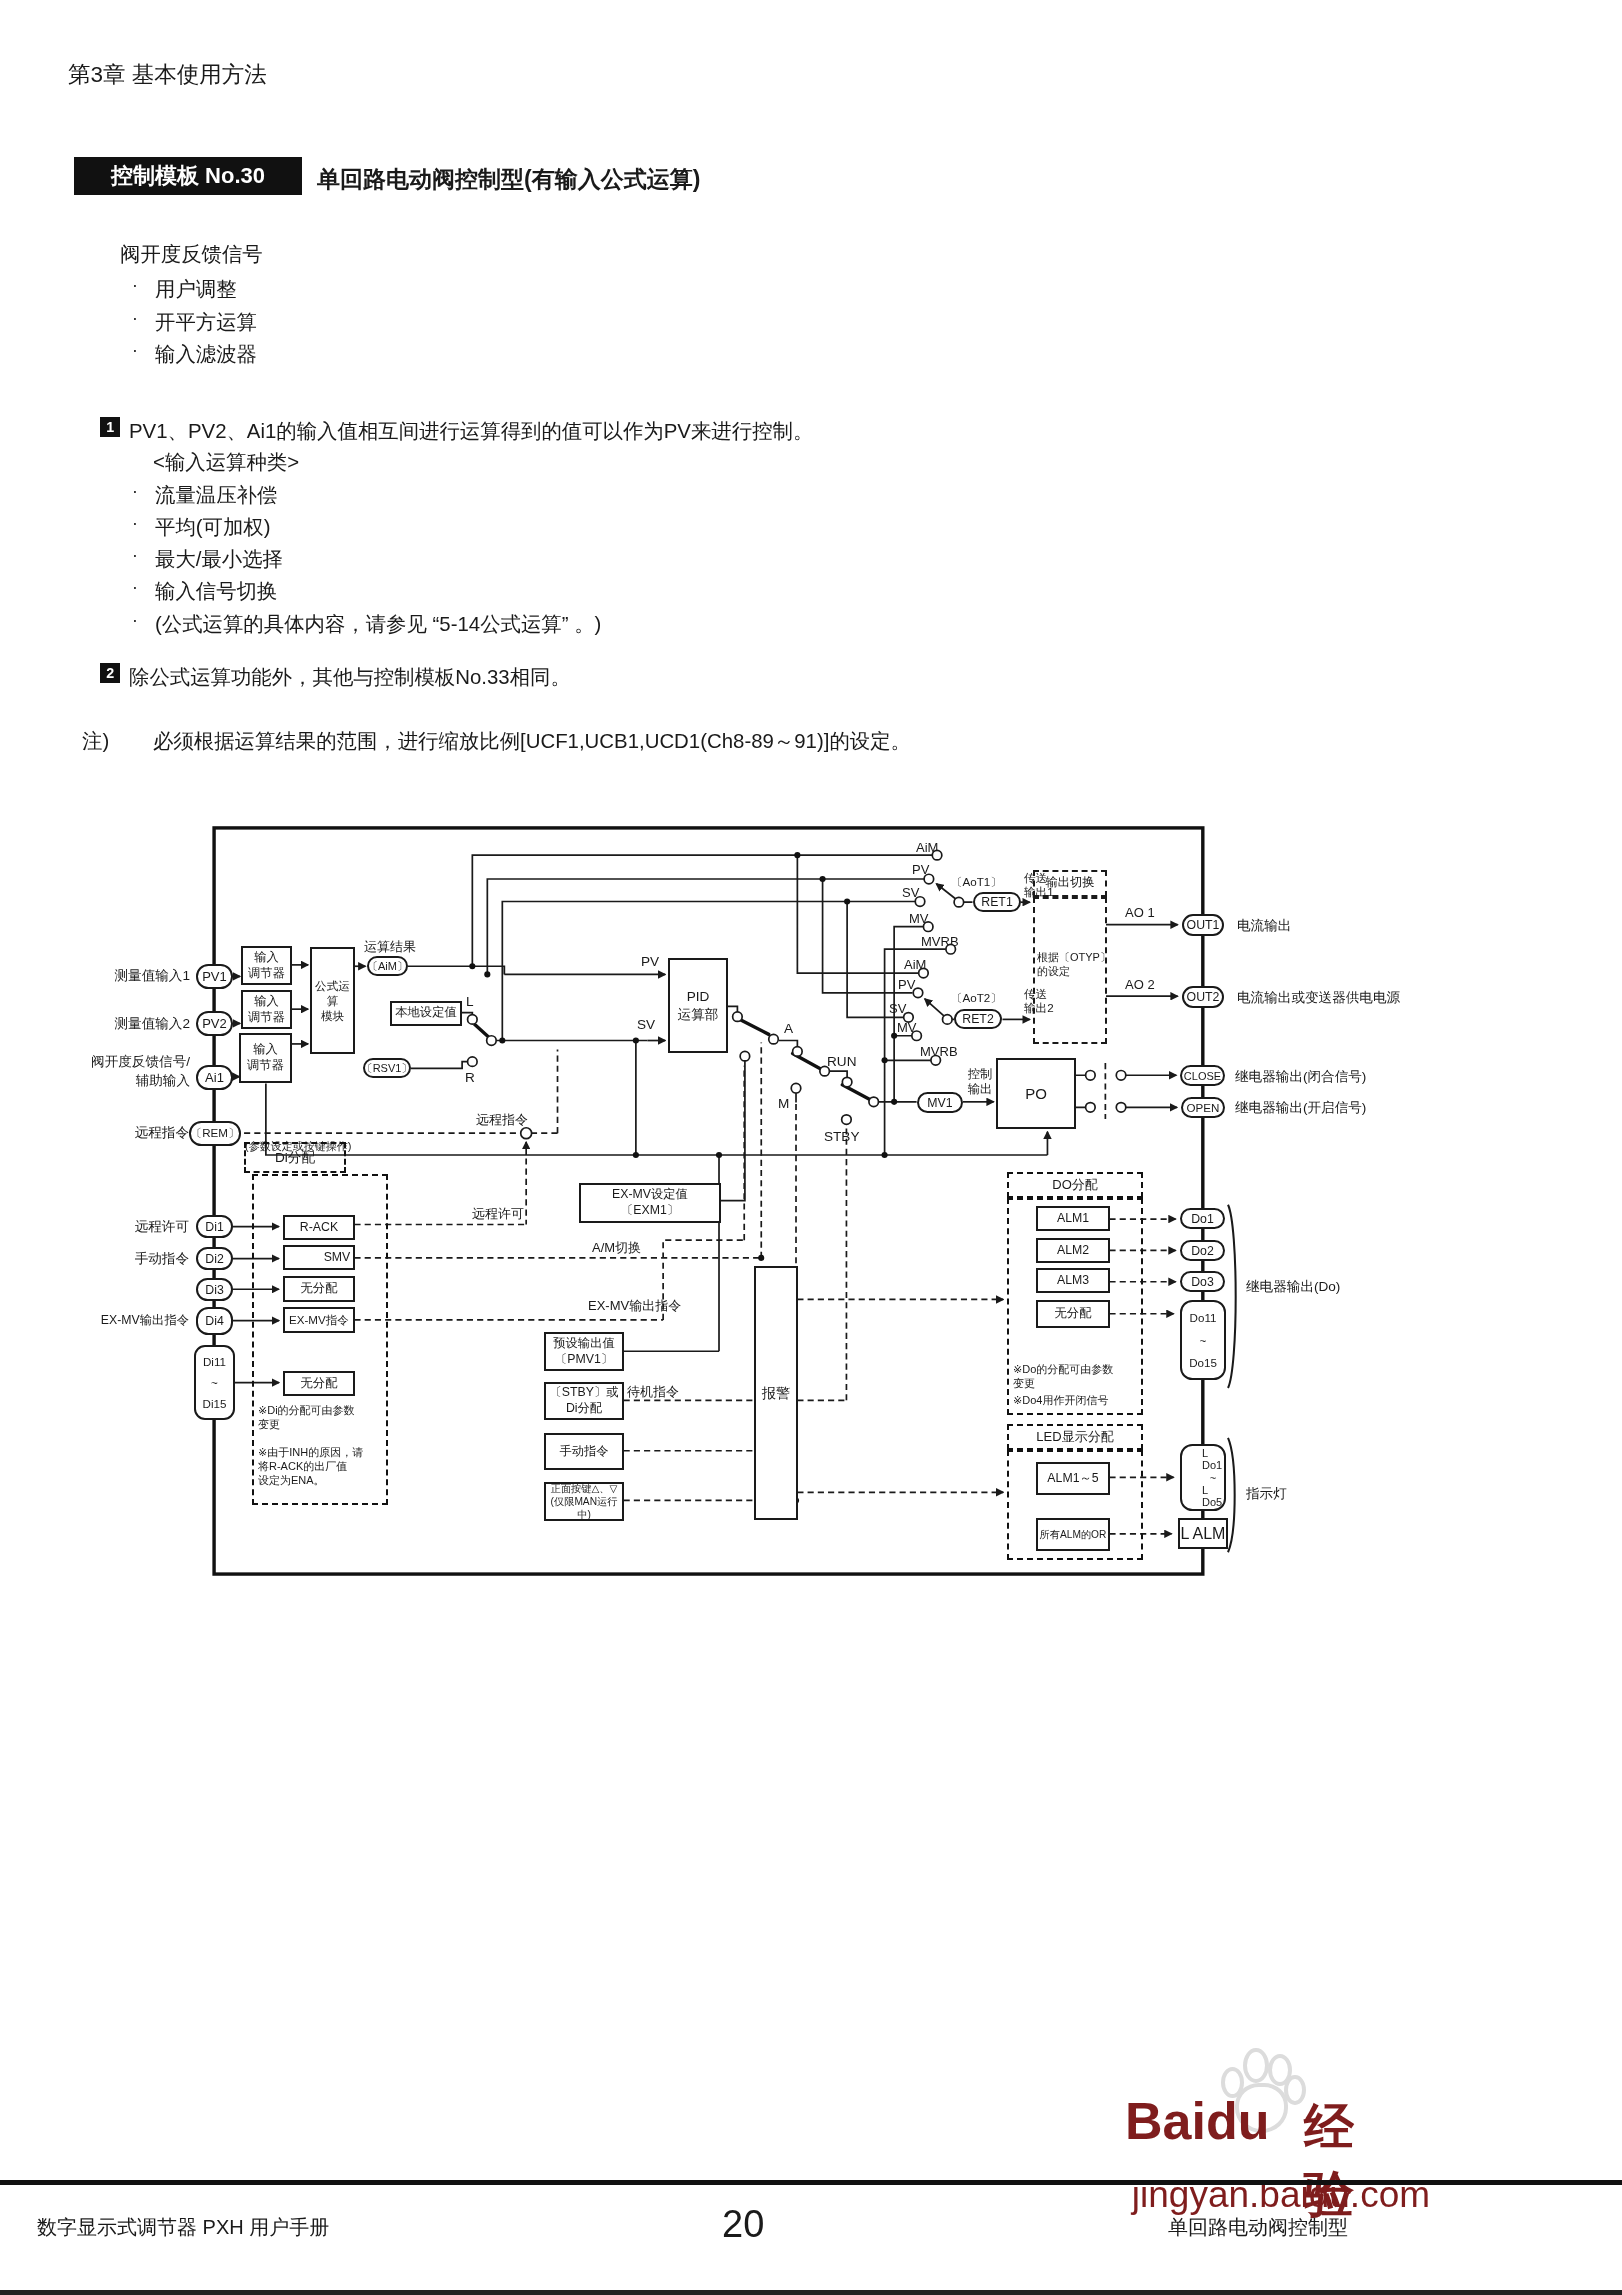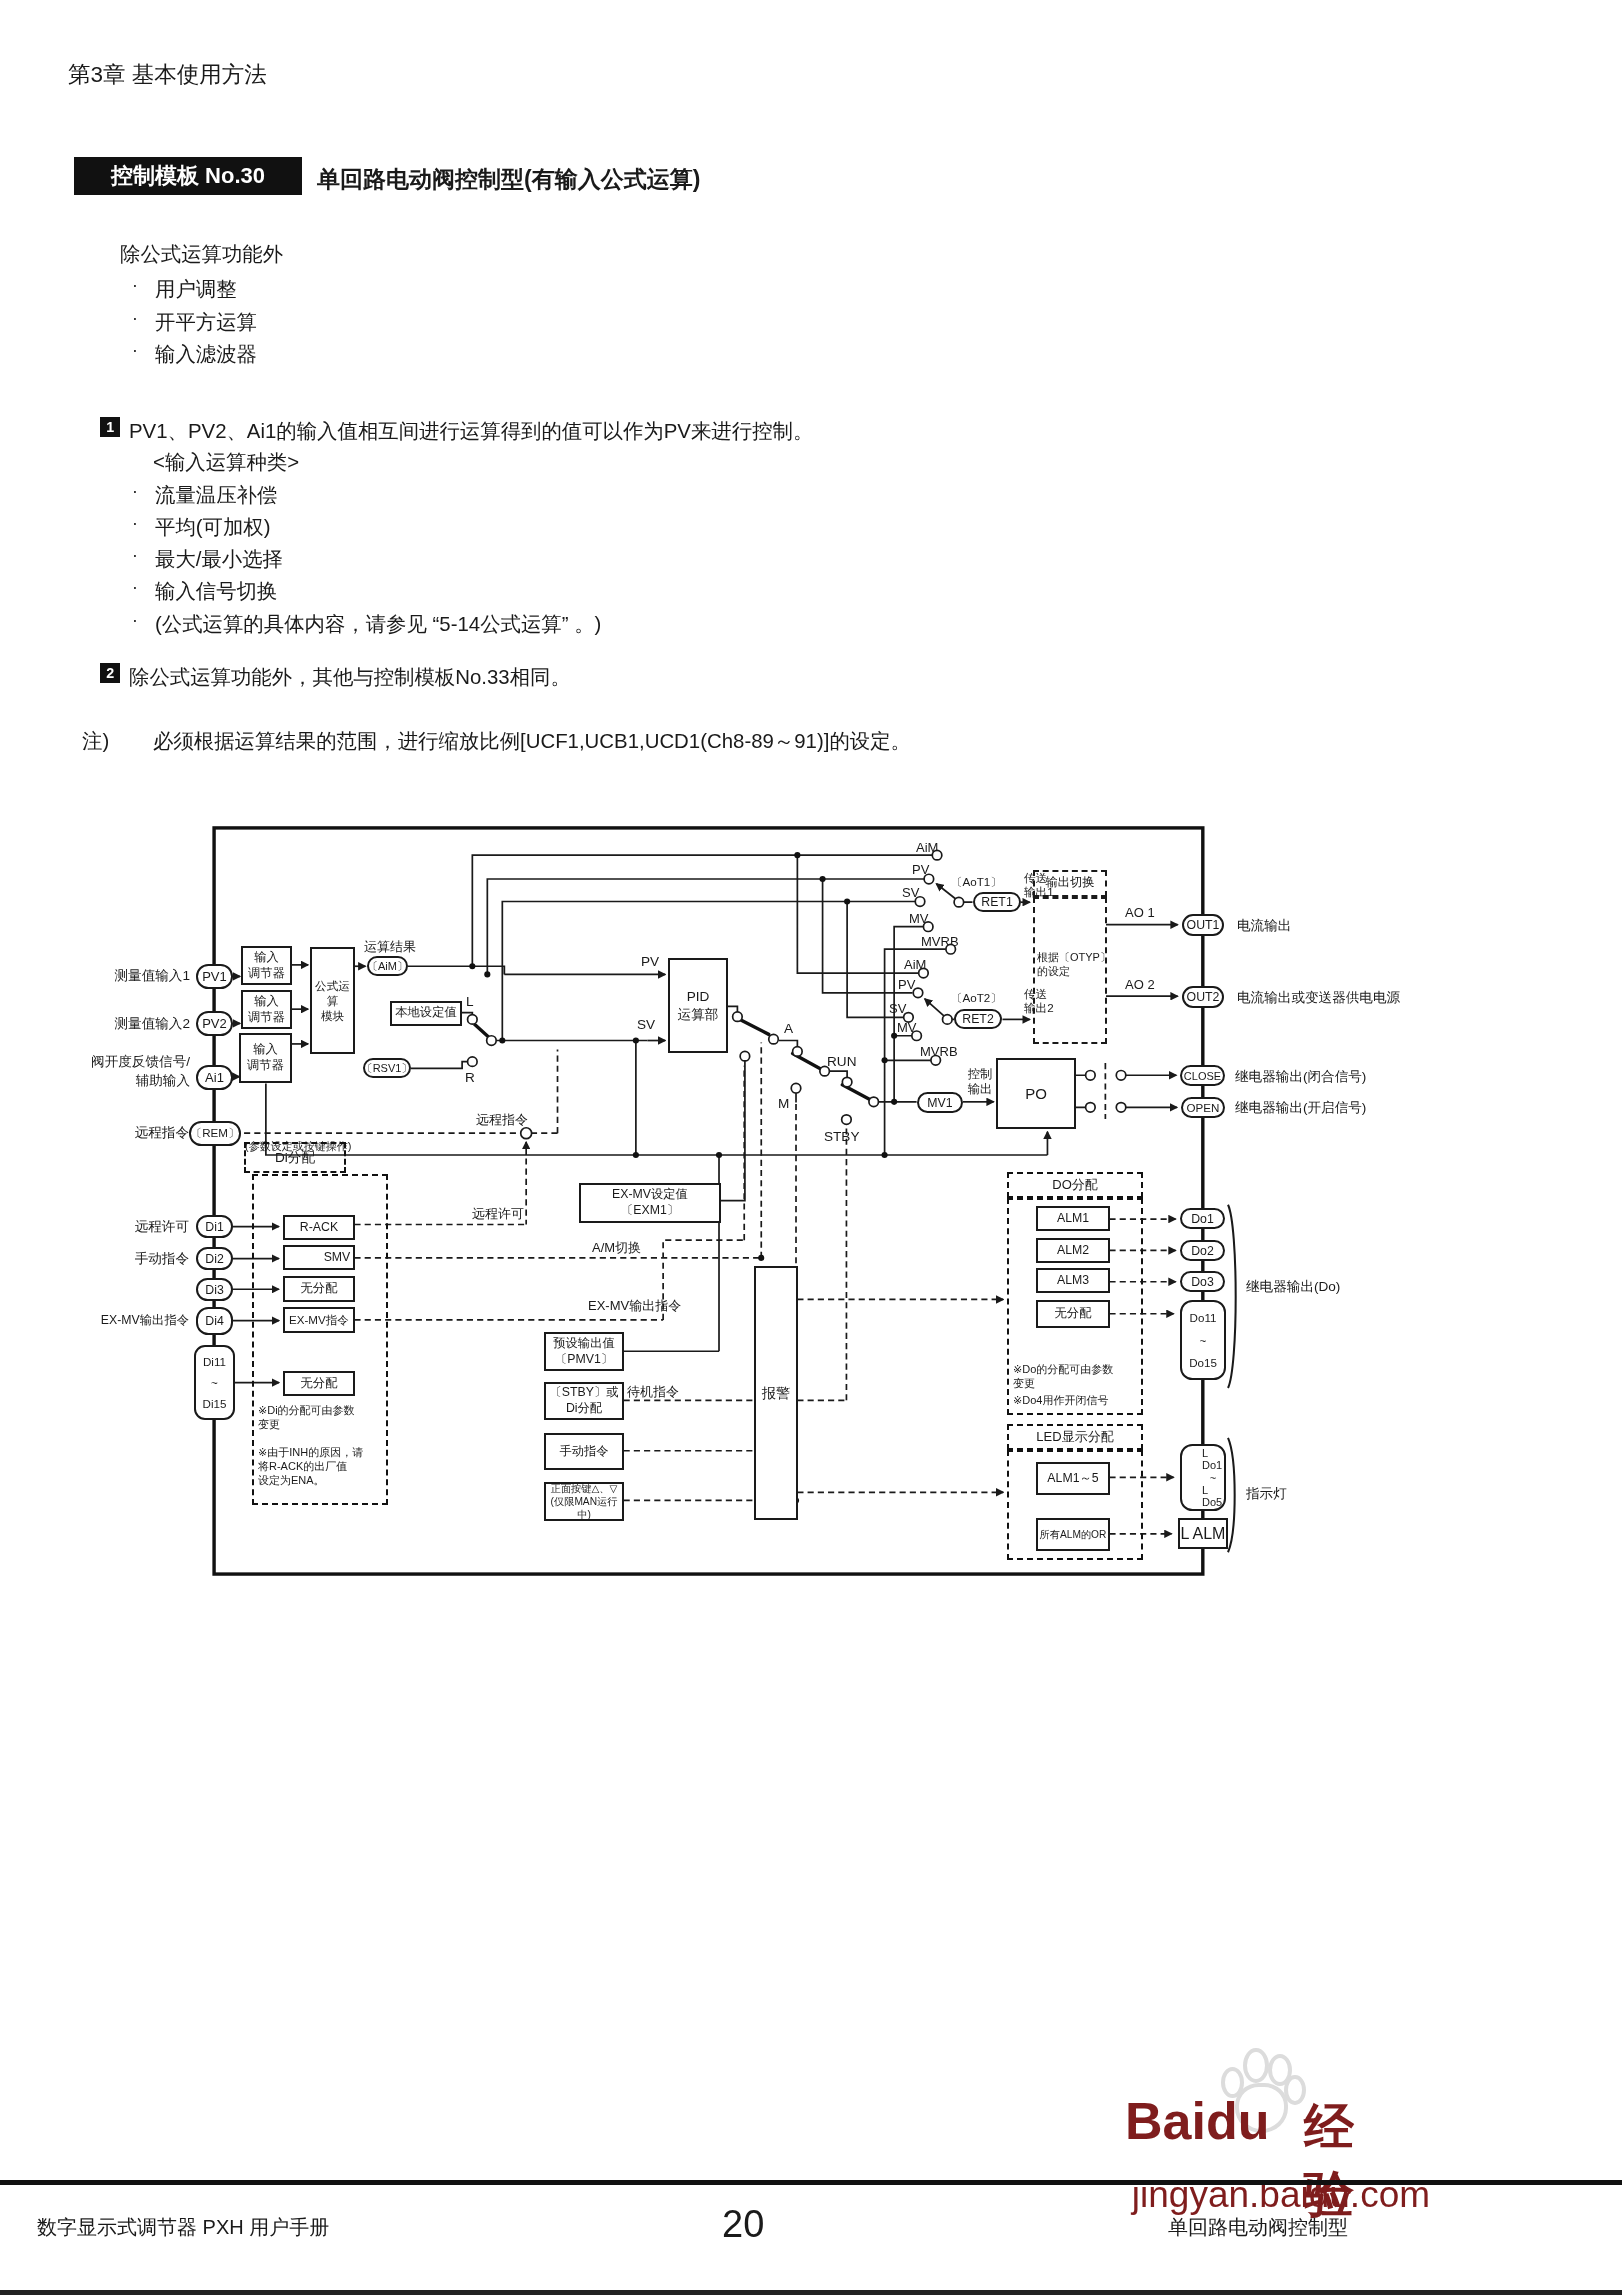--- a/index.html
+++ b/index.html
@@ -23,21 +23,21 @@
 </head>
 <body>
 
 <div id="page">
 
   <div class="body-txt" style="left:68px;top:59px;font-size:22.5px;">第3章  基本使用方法</div>
 
   <div class="abs" style="left:74px;top:157px;width:228px;height:38px;background:#111;color:#fff;display:flex;align-items:center;justify-content:center;font-size:22px;font-weight:bold;">控制模板 No.30</div>
   <div class="body-txt" style="left:317px;top:164px;font-size:23px;font-weight:bold;">单回路电动阀控制型(有输入公式运算)</div>
 
-  <div class="body-txt" style="left:120px;top:240px;">除公式运算功能外</div>
+  <div class="body-txt" style="left:120px;top:240px;">阀开度反馈信号</div>
   <div class="body-txt" style="left:132px;top:275px;font-size:17.7px;">·</div>
   <div class="body-txt" style="left:155px;top:275px;">用户调整</div>
   <div class="body-txt" style="left:132px;top:308px;font-size:17.7px;">·</div>
   <div class="body-txt" style="left:155px;top:308px;">开平方运算</div>
   <div class="body-txt" style="left:132px;top:340px;font-size:17.7px;">·</div>
   <div class="body-txt" style="left:155px;top:340px;">输入滤波器</div>
 
   <div class="numsq" style="left:100px;top:417px;">1</div>
   <div class="body-txt" style="left:129px;top:417px;">PV1、PV2、Ai1的输入值相互间进行运算得到的值可以作为PV来进行控制。</div>
   <div class="body-txt" style="left:153px;top:448px;">&lt;输入运算种类&gt;</div>

